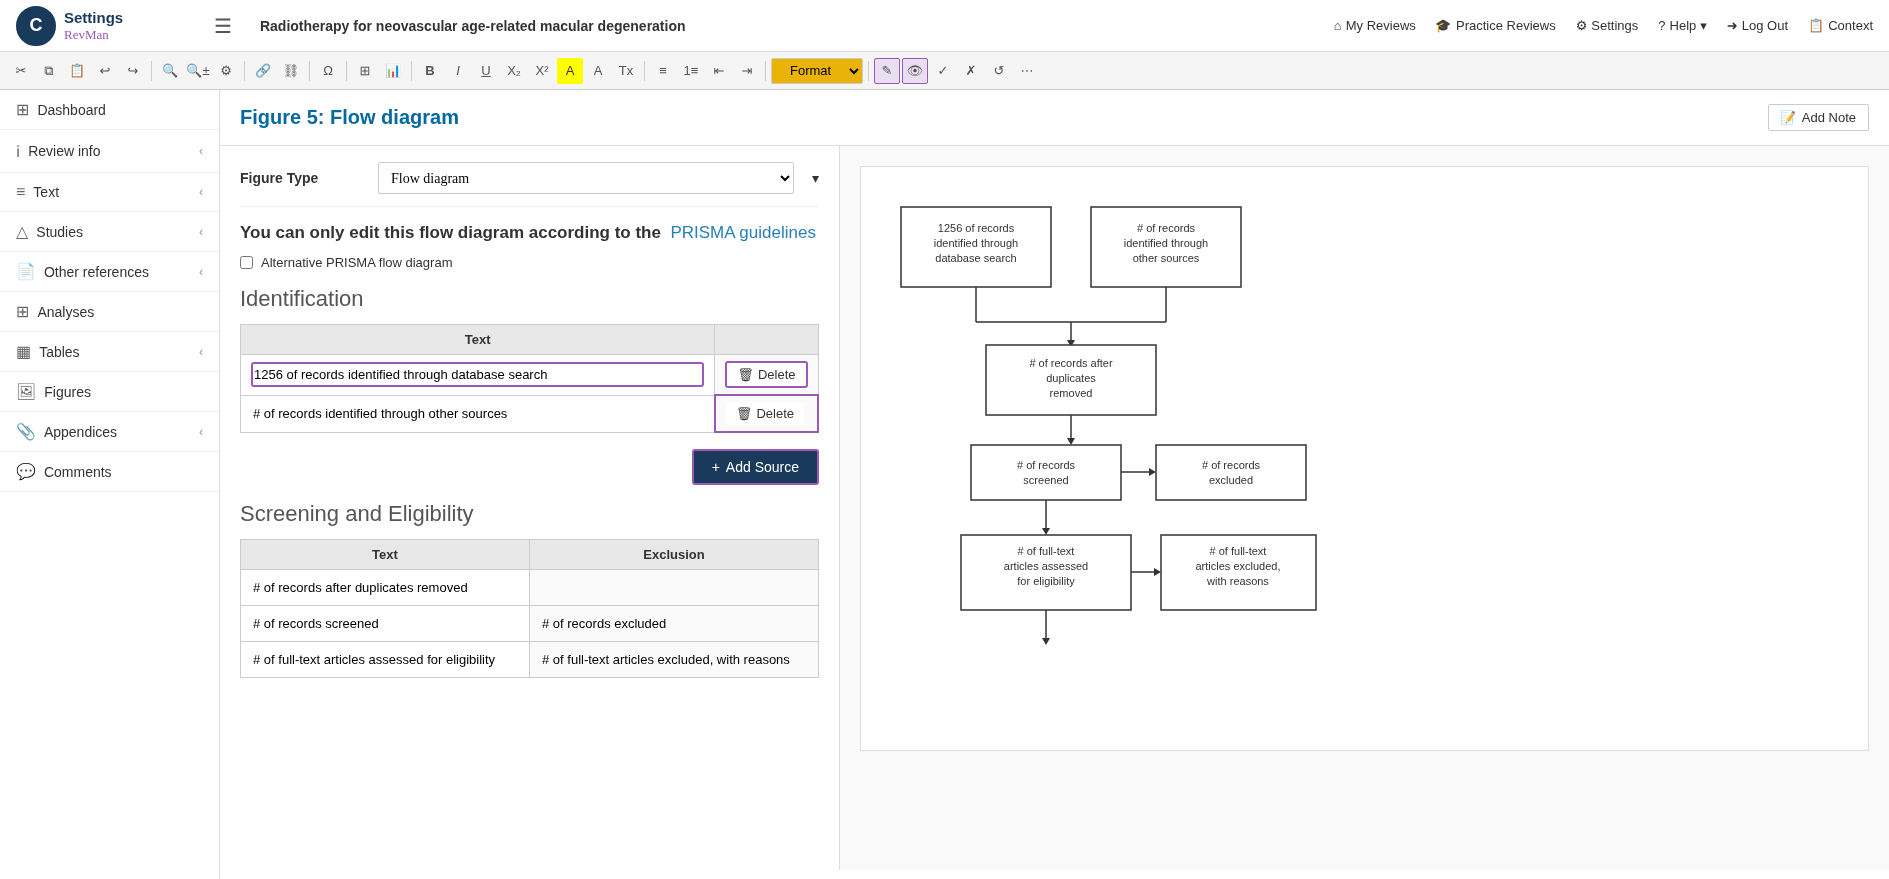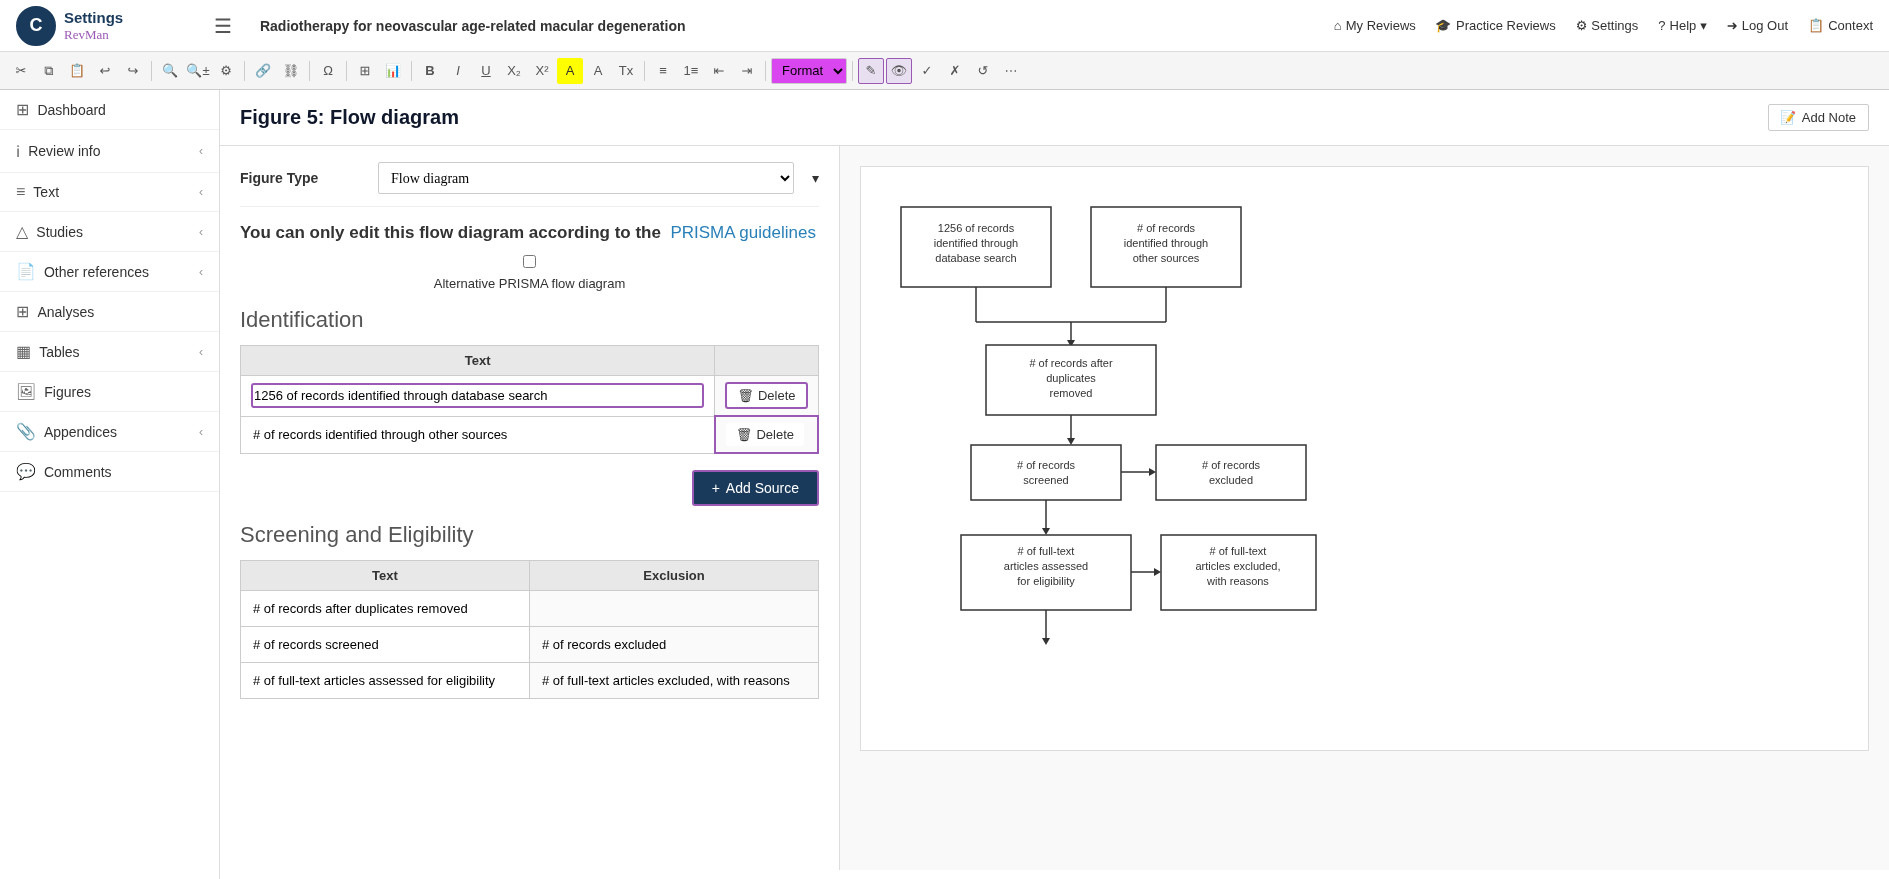--- a/index.html
+++ b/index.html
@@ -84,22 +84,22 @@
       cursor: pointer;
       font-size: 13px;
       color: #555;
       border-radius: 2px;
     }
     .toolbar-btn.active { background: #e8e0f0; border-color: #9b59b6; }
     .toolbar-sep { width: 1px; height: 20px; background: #ccc; margin: 0 3px; }
     .format-select {
       height: 26px;
       border: 1px solid #ccc;
-      background: #d946ef;
-      padding: 0 6px;
+      background: #eab308;
+      padding: 0 14px;
       font-size: 13px;
       cursor: pointer;
       border-radius: 2px;
     }
 
     
     .main-layout {
       display: flex;
       height: calc(879px - 52px - 38px);
     }
@@ -137,21 +137,21 @@
     .figure-header {
       display: flex;
       align-items: center;
       justify-content: space-between;
       padding: 14px 20px;
       border-bottom: 1px solid #ddd;
     }
     .figure-header-title {
       font-size: 20px;
       font-weight: bold;
-      color: #0f172a;
+      color: #0369a1;
     }
     .add-note-btn {
       display: flex;
       align-items: center;
       gap: 5px;
       border: 1px solid #ccc;
       background: #fff;
       padding: 5px 12px;
       font-size: 13px;
       cursor: pointer;
@@ -208,21 +208,20 @@
       color: #2980b9;
       text-decoration: none;
     }
 
     .alt-prisma-row {
       display: flex;
       align-items: center;
       gap: 8px;
       margin-bottom: 16px;
       font-size: 13px;
-      flex-direction: column;
     }
 
     .section-title {
       font-size: 22px;
       font-weight: normal;
       color: #555;
       margin-bottom: 12px;
       margin-top: 8px;
     }
 

